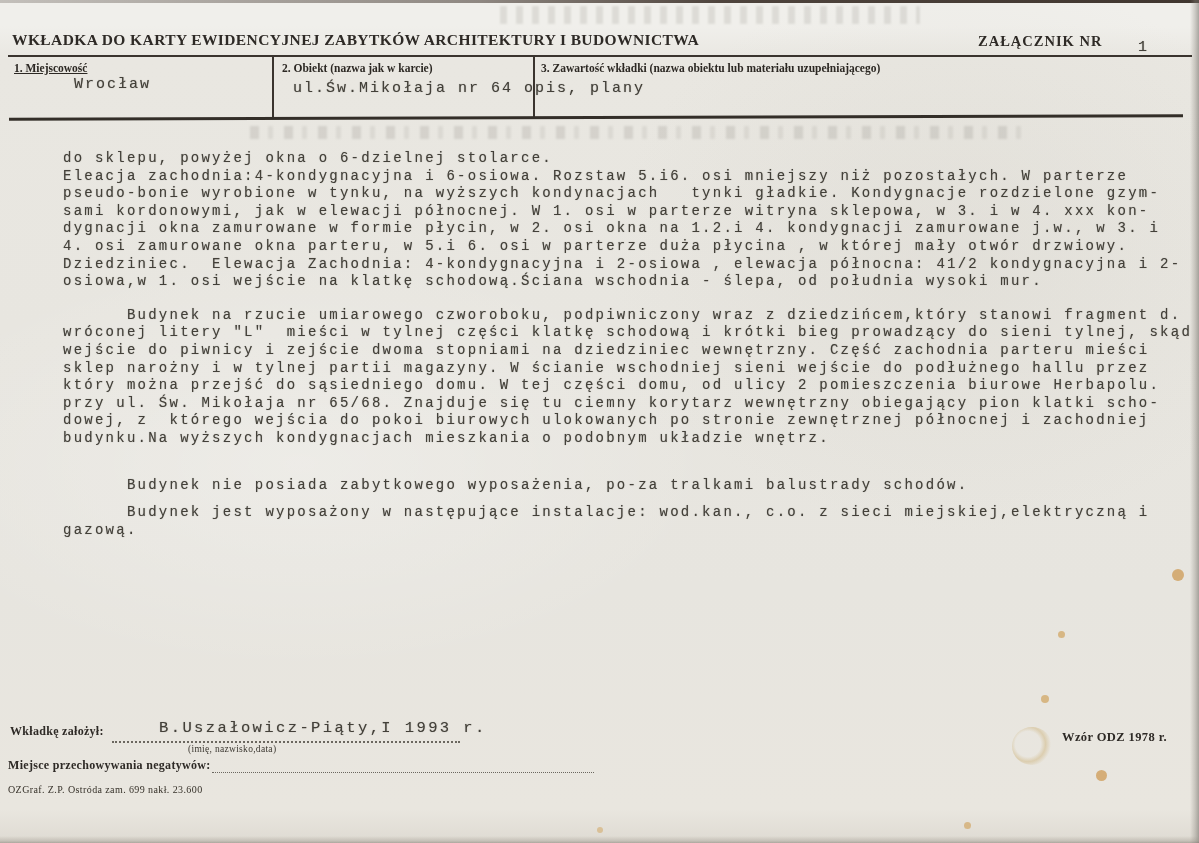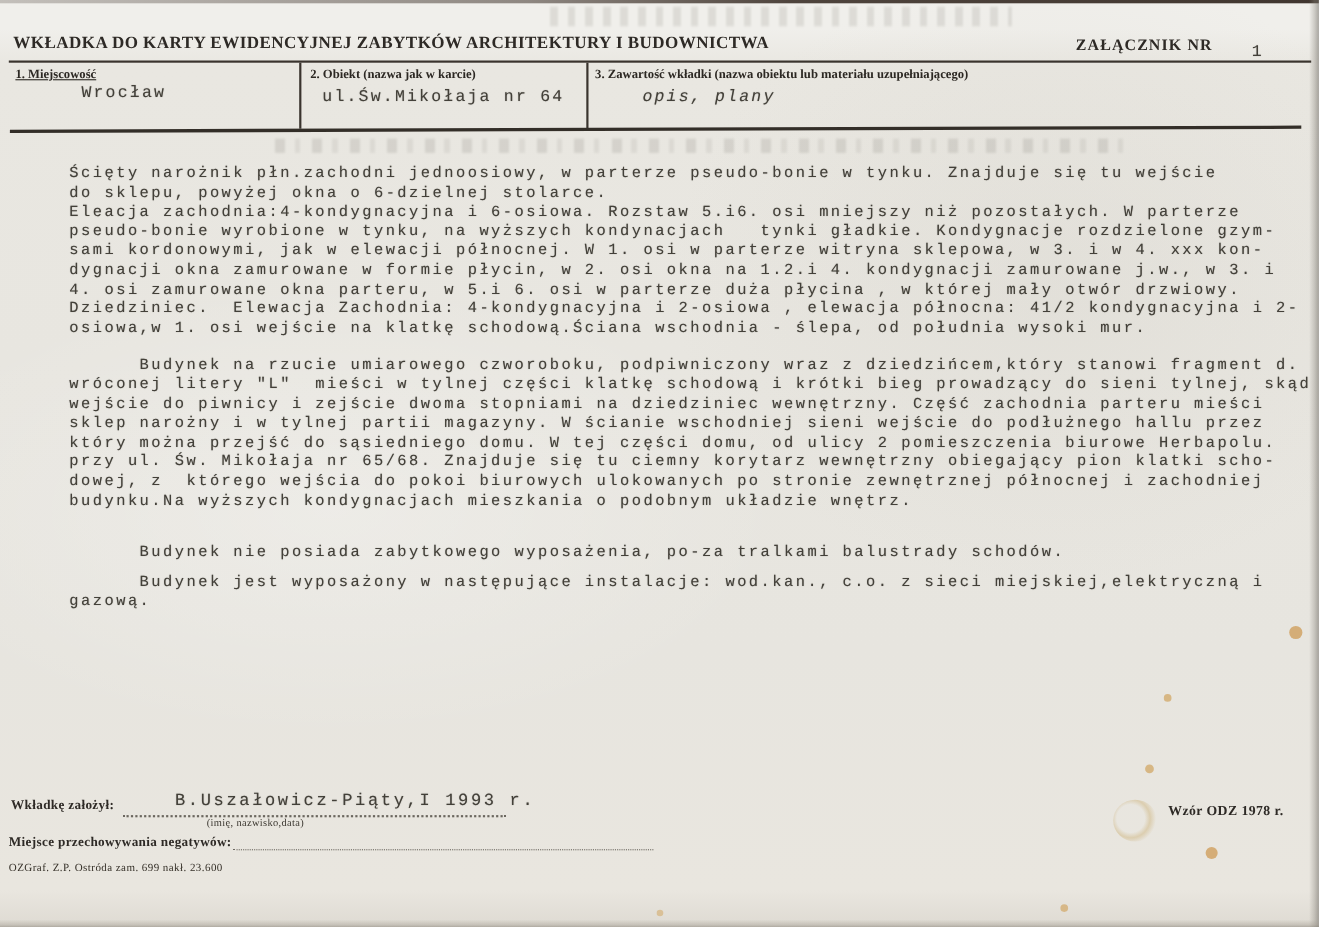--- a/index.html
+++ b/index.html
@@ -34,21 +34,21 @@
   .vline.v2 { left:533px; }
   .field-label { position:absolute; font-size:11.5px; font-weight:bold; white-space:nowrap; color:#2c2823; }
   .fl1 { left:14px; top:62px;text-decoration:underline; }
   .fl2 { left:282px; top:62px; }
   .fl3 { left:541px; top:62px; }
   .typed { font-family:"Liberation Mono","DejaVu Sans Mono",monospace; color:#434039;
     text-shadow:0 0 1px rgba(67,64,57,0.45); white-space:pre; }
   .field-value { position:absolute; font-size:15px; letter-spacing:2px; }
   .fv1 { left:74px; top:76px; }
   .fv2 { left:293px; top:80px; }
-  .fv3 { left:584px; top:80px;font-style:italic; }
+  .fv3 { left:524px; top:80px; }
 
   
   .erased-line { position:absolute; left:250px; top:126px; width:780px; height:13px; opacity:.3; filter:blur(1px);
     background:repeating-linear-gradient(90deg, rgba(110,106,98,0.55) 0 9px, rgba(110,106,98,0) 9px 18px, rgba(110,106,98,0.35) 18px 23px, rgba(110,106,98,0) 23px 34px); }
 
   
   .body-text { position:absolute; left:63px; top:150px; width:1135px; }
   .tline { font-family:"Liberation Mono","DejaVu Sans Mono",monospace; font-size:14px; letter-spacing:2.25px;
     line-height:17.6px; white-space:pre; color:#434039; text-shadow:0 0 1px rgba(67,64,57,0.45); }
   .para { margin:0; }
@@ -102,21 +102,20 @@
   <div class="field-label fl2">2. Obiekt (nazwa jak w karcie)</div>
   <div class="field-value fv2 typed">ul.Św.Mikołaja nr 64</div>
 
   <div class="field-label fl3">3. Zawartość wkładki (nazwa obiektu lub materiału uzupełniającego)</div>
   <div class="field-value fv3 typed">opis, plany</div>
 
   <div class="erased-line"></div>
 
   <div class="body-text">
       <div class="para p0">
-        <div class="tline">Ścięty narożnik płn.zachodni jednoosiowy, w parterze pseudo-bonie w tynku. Znajduje się tu wejście</div>
         <div class="tline">do sklepu, powyżej okna o 6-dzielnej stolarce.</div>
         <div class="tline">Eleacja zachodnia:4-kondygnacyjna i 6-osiowa. Rozstaw 5.i6. osi mniejszy niż pozostałych. W parterze</div>
         <div class="tline">pseudo-bonie wyrobione w tynku, na wyższych kondynacjach   tynki gładkie. Kondygnacje rozdzielone gzym-</div>
         <div class="tline">sami kordonowymi, jak w elewacji północnej. W 1. osi w parterze witryna sklepowa, w 3. i w 4. xxx kon-</div>
         <div class="tline">dygnacji okna zamurowane w formie płycin, w 2. osi okna na 1.2.i 4. kondygnacji zamurowane j.w., w 3. i</div>
         <div class="tline">4. osi zamurowane okna parteru, w 5.i 6. osi w parterze duża płycina , w której mały otwór drzwiowy.</div>
         <div class="tline">Dziedziniec.  Elewacja Zachodnia: 4-kondygnacyjna i 2-osiowa , elewacja północna: 41/2 kondygnacyjna i 2-</div>
         <div class="tline">osiowa,w 1. osi wejście na klatkę schodową.Ściana wschodnia - ślepa, od południa wysoki mur.</div>
       </div>
       <div class="para p1">

